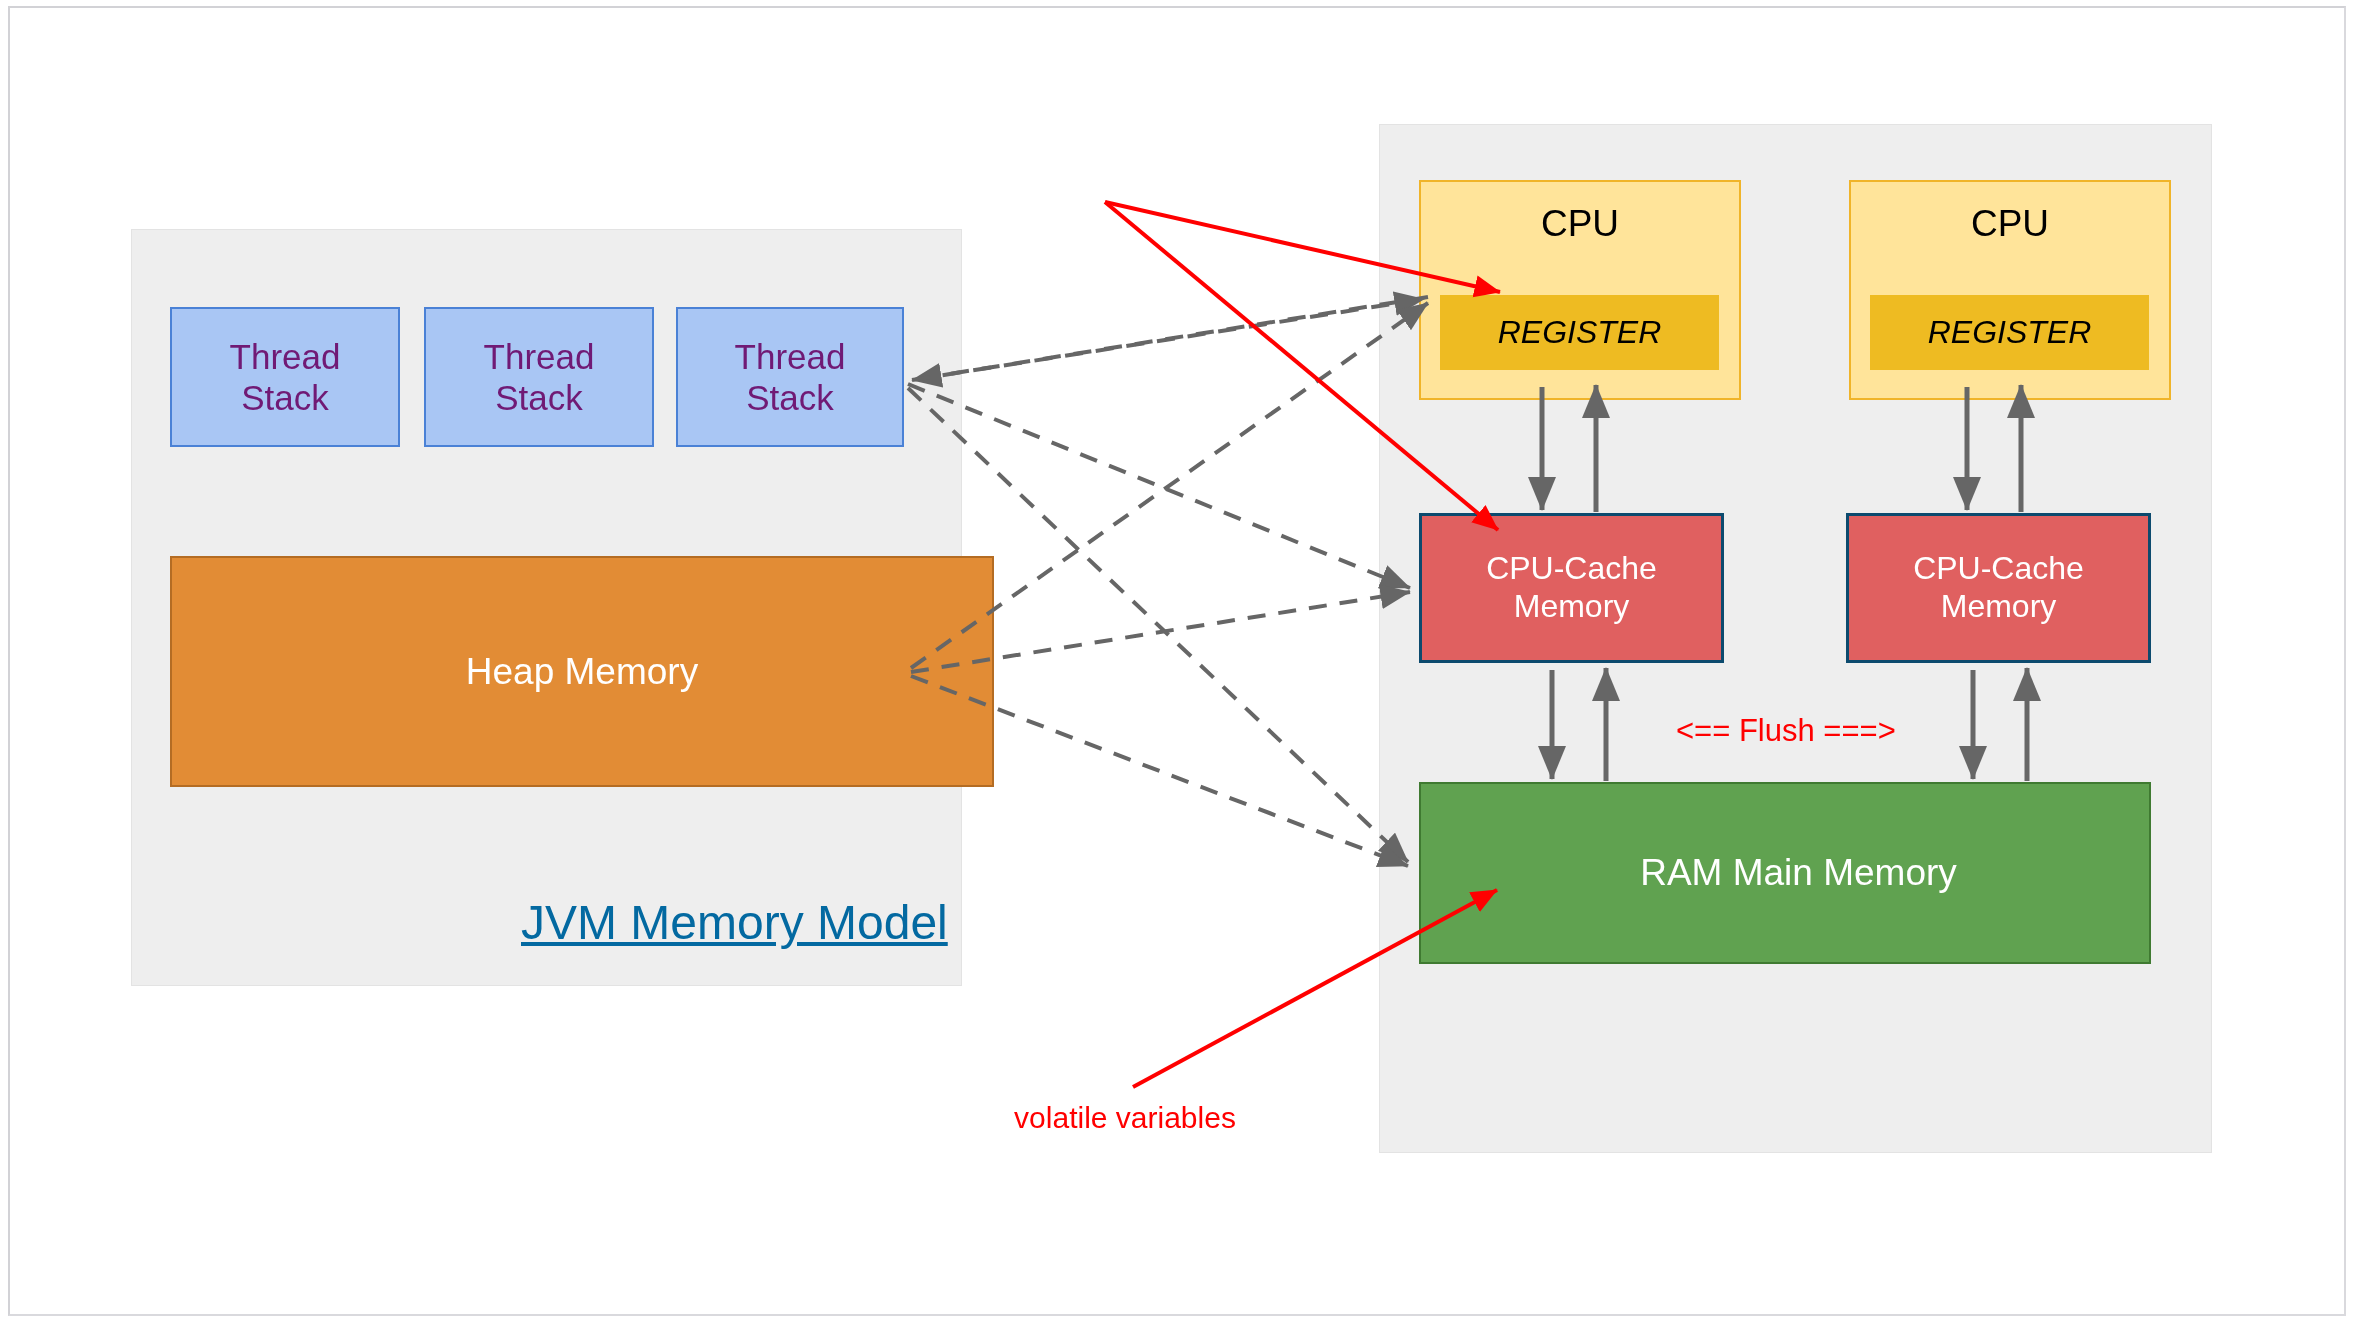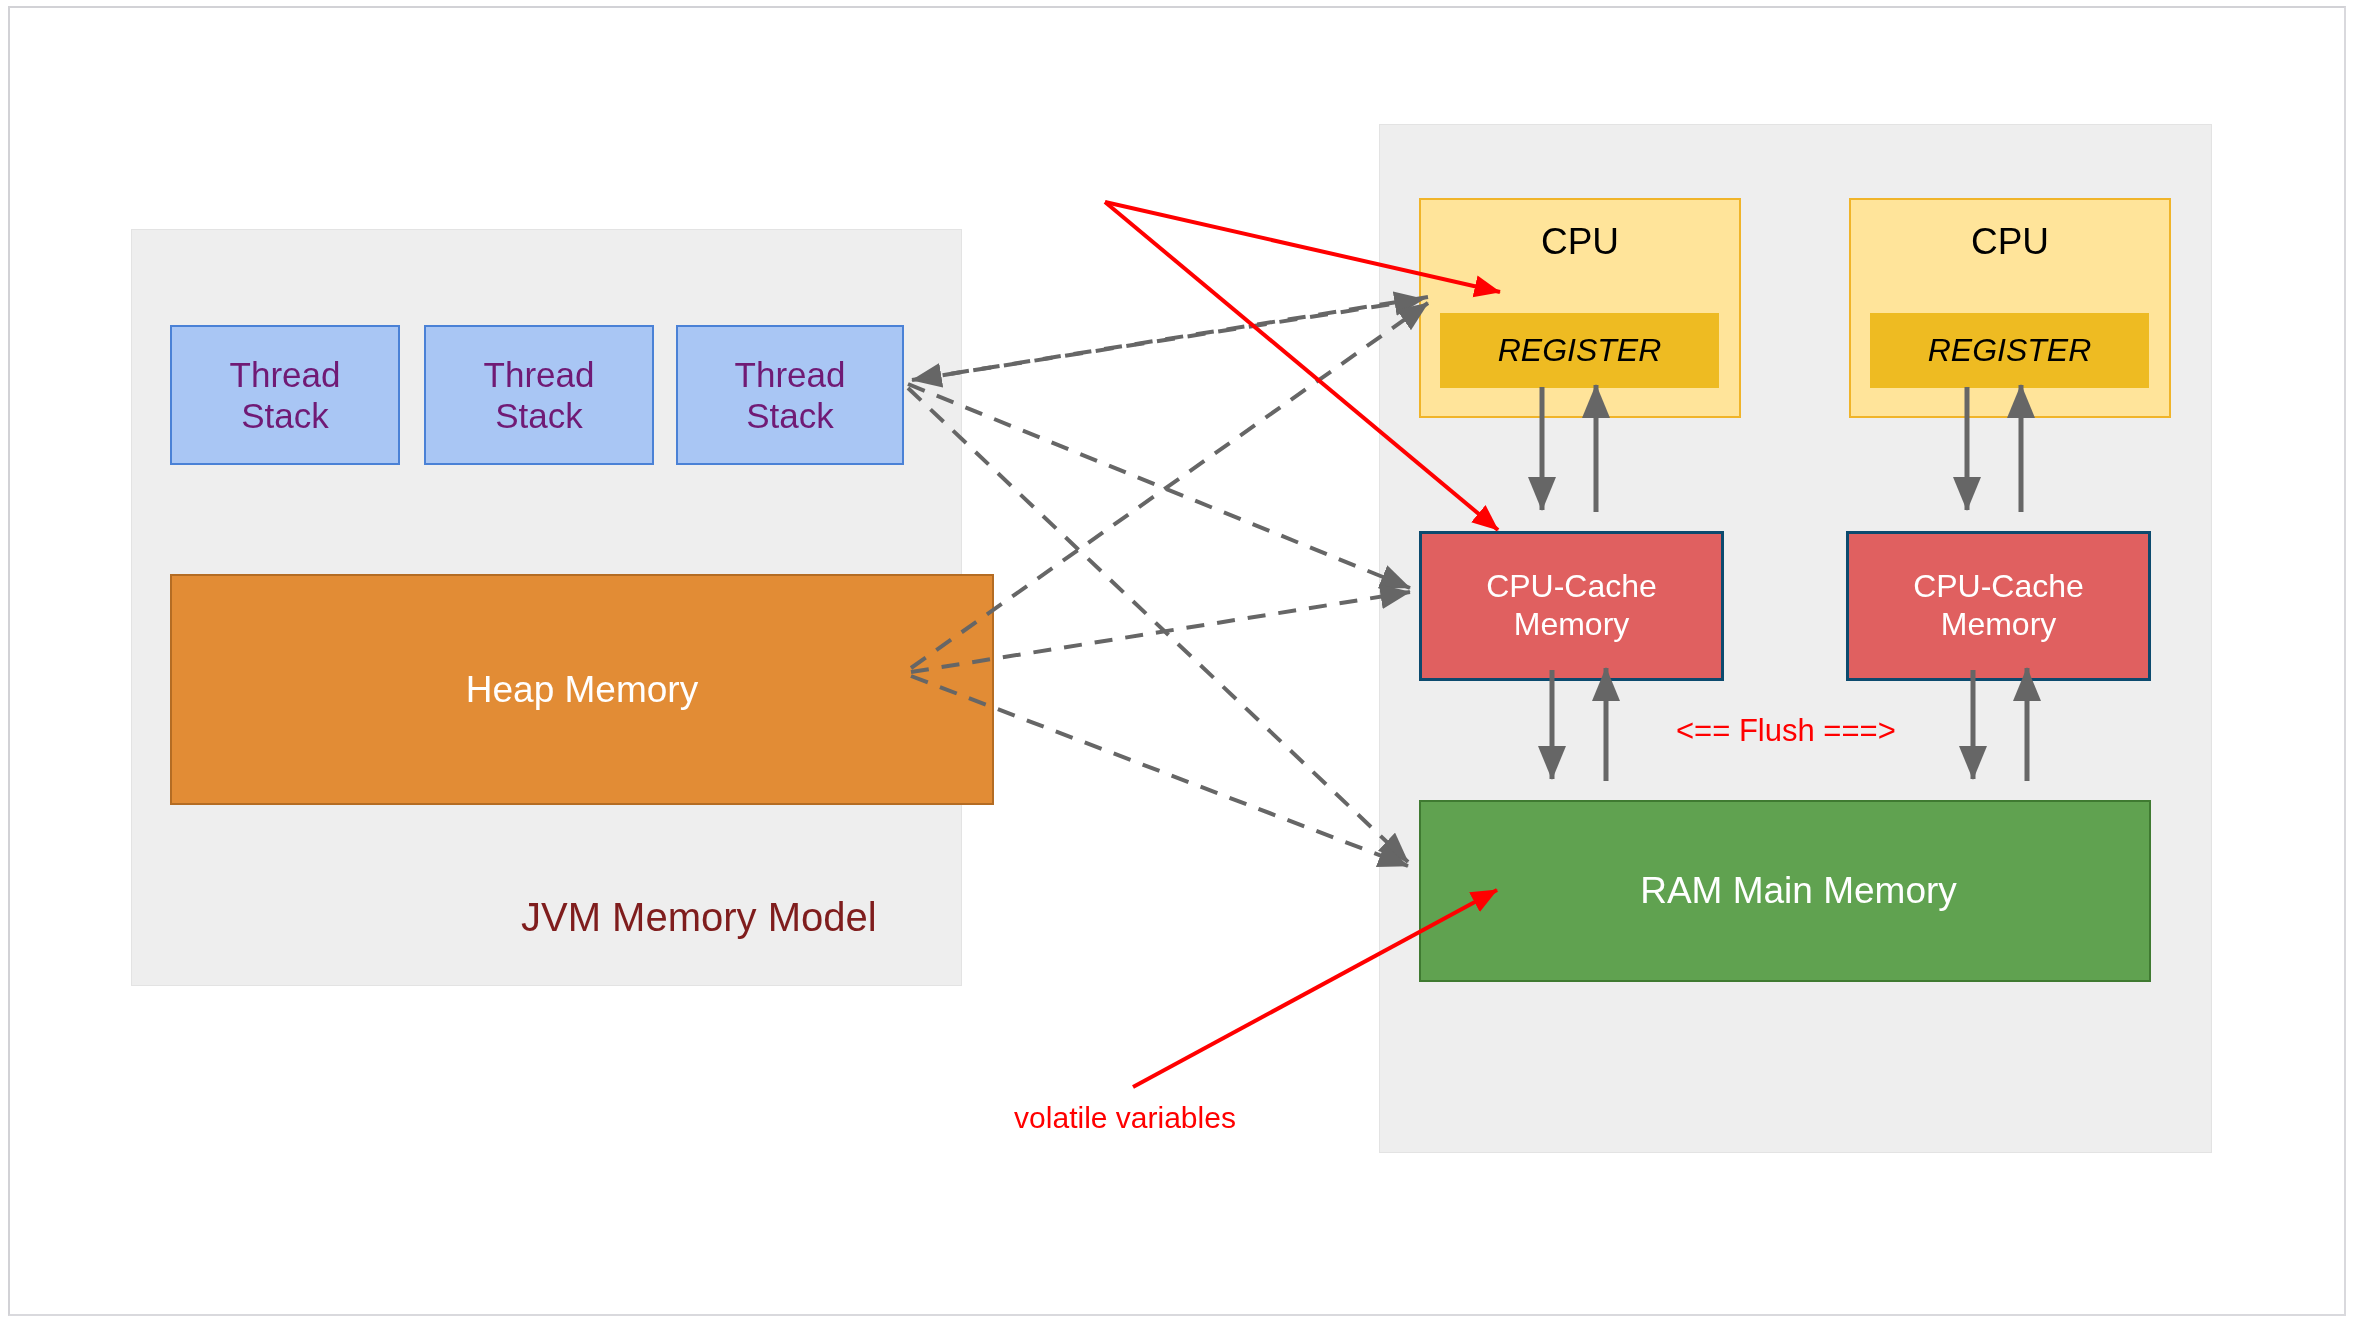--- a/index.html
+++ b/index.html
@@ -35,21 +35,20 @@
     box-sizing: border-box;
   }
   .box {
     position: absolute;
     box-sizing: border-box;
     display: flex;
     align-items: center;
     justify-content: center;
     text-align: center;
     line-height: 1.18;
-    margin-top: 18px;
   }
   .thread-stack {
     background: #a9c6f4;
     border: 2px solid #4a81d6;
     color: #701a75;
     font-size: 35px;
   }
   .heap {
     background: #e28c35;
     border: 2px solid #b46c23;
@@ -78,23 +77,24 @@
     font-size: 32px;
   }
   .ram {
     background: #60a250;
     border: 2px solid #3f7a31;
     color: #ffffff;
     font-size: 37px;
   }
   .panel-caption {
     position: absolute;
-    font-size: 40px;
-    color: #7f1d1d;
+    font-size: 48px;
+    color: #0369a1;
     white-space: nowrap;
+    text-decoration: underline;
   }
   .red-note {
     position: absolute;
     color: #ff0000;
     font-size: 30px;
     text-align: center;
     line-height: 1.2;
     white-space: pre-line;
   }
   .flush-note {

